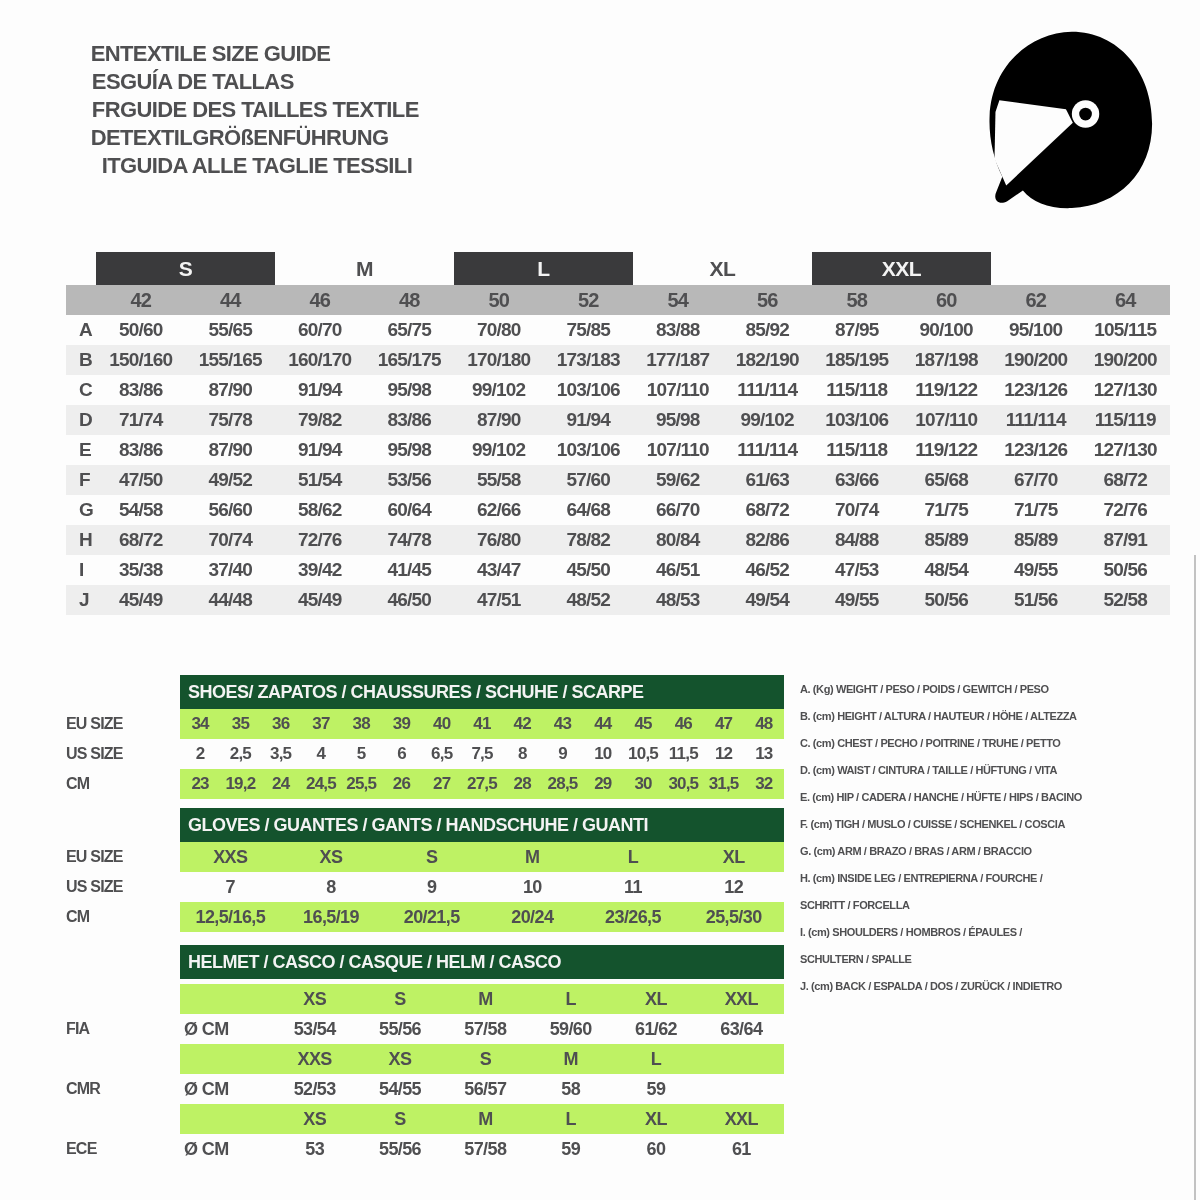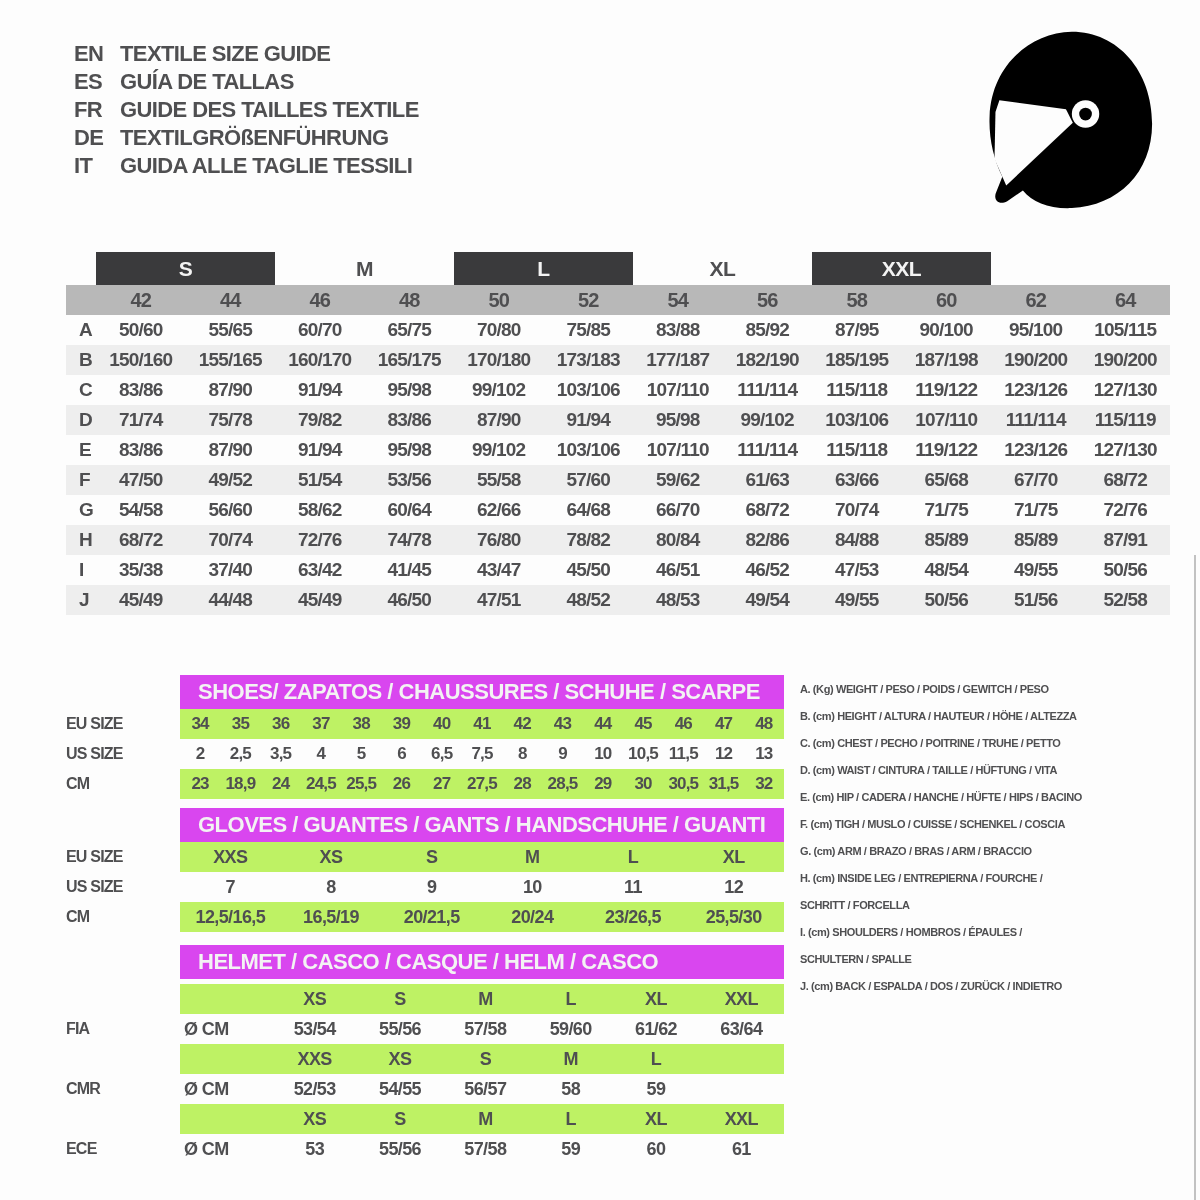--- a/index.html
+++ b/index.html
@@ -6,40 +6,40 @@
   html,body { width:1200px; height:1200px; }
   body {
     position: relative;
     background: #fdfdfd;
     font-family: "Liberation Sans", sans-serif;
     font-weight: 700;
     color: #4f4f51;
     overflow: hidden;
   }
   
-  .lang-list { position:absolute; left:74px; top:40px; }
+  .lang-list { position:absolute; left:74px; top:40px;text-align:right; }
   .lang-row { display:flex; font-size:22px; line-height:28px; letter-spacing:-0.6px; }
   .lang-code { width:46px; }
   .helmet-wrap { position:absolute; left:963px; top:24px; width:202px; height:186px; }
   
   .main-table { position:absolute; left:66px; top:252px; width:1104px; }
   .mt-groups { display:grid; grid-template-columns:30px repeat(12,1fr); height:33px; font-size:21px; letter-spacing:-0.5px; }
   .mt-group { grid-column: span 2; display:flex; align-items:center; justify-content:center; }
   .mt-group.boxed { background:#3a3a3c; color:#f3f3f3; }
   .mt-row { display:grid; grid-template-columns:30px repeat(12,1fr); height:30px; align-items:center; text-align:center; font-size:19px; letter-spacing:-0.8px; }
   .mt-row.shaded { background:#eeeeee; }
   .mt-head { background:#b8b8b8; font-size:20px; }
   .mt-rowlabel { text-align:left; padding-left:13px; }
   
   .lower { position:absolute; left:66px; top:675px; width:718px; }
   .lt-block { }
   .lt-title-row { display:flex; height:34px; }
   .lt-row { display:flex; height:30px; }
   .lt-label { width:114px; display:flex; align-items:center; font-size:16px; letter-spacing:-0.8px; }
-  .lt-title { flex:1; background:#d946ef; color:#f3f3f3; display:flex; align-items:center; padding-left:18px; font-size:22px; letter-spacing:-0.5px; }
+  .lt-title { flex:1; background:#14532d; color:#f3f3f3; display:flex; align-items:center; padding-left:8px; font-size:18px; letter-spacing:-0.5px; }
   .lt-cells { flex:1; display:grid; align-items:center; text-align:center; }
   .lt-cells.shaded { background:#bef264; }
   .cols15 { grid-template-columns:repeat(15,1fr); font-size:17px; letter-spacing:-0.8px; }
   .cols6  { grid-template-columns:repeat(6,1fr);  font-size:18px; letter-spacing:-0.6px; }
   .helmet-cols { grid-template-columns:92px repeat(6,1fr); font-size:18px; letter-spacing:-0.6px; }
   .unit-cell { text-align:left; padding-left:4px; }
   .gap-g { margin-top:9px; }
   .gap-h { margin-top:13px; }
   .gap-title { height:5px; }
   
@@ -224,21 +224,21 @@
       <div>82/86</div>
       <div>84/88</div>
       <div>85/89</div>
       <div>85/89</div>
       <div>87/91</div>
     </div>
     <div class="mt-row">
       <div class="mt-rowlabel">I</div>
       <div>35/38</div>
       <div>37/40</div>
-      <div>63/42</div>
+      <div>39/42</div>
       <div>41/45</div>
       <div>43/47</div>
       <div>45/50</div>
       <div>46/51</div>
       <div>46/52</div>
       <div>47/53</div>
       <div>48/54</div>
       <div>49/55</div>
       <div>50/56</div>
     </div>
@@ -302,21 +302,21 @@
           <div>10,5</div>
           <div>11,5</div>
           <div>12</div>
           <div>13</div>
         </div>
       </div>
       <div class="lt-row">
         <div class="lt-label">CM</div>
         <div class="lt-cells cols15 shaded">
           <div>23</div>
-          <div>18,9</div>
+          <div>19,2</div>
           <div>24</div>
           <div>24,5</div>
           <div>25,5</div>
           <div>26</div>
           <div>27</div>
           <div>27,5</div>
           <div>28</div>
           <div>28,5</div>
           <div>29</div>
           <div>30</div>

